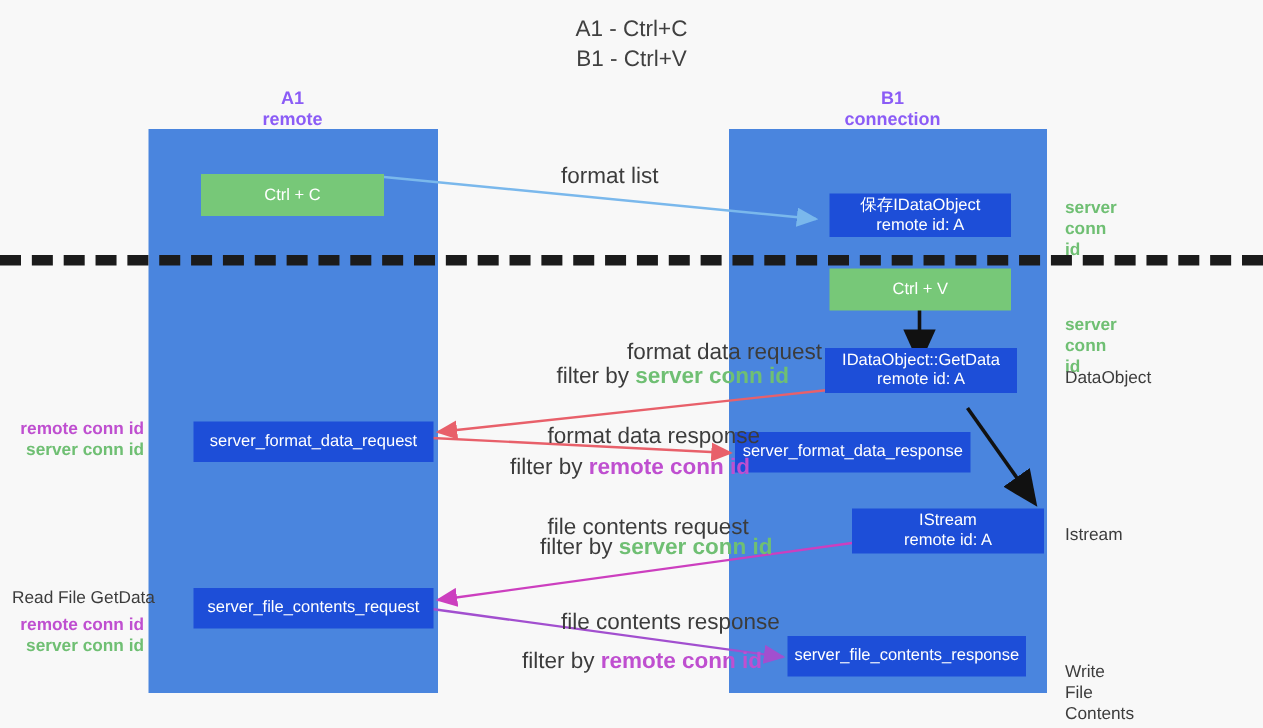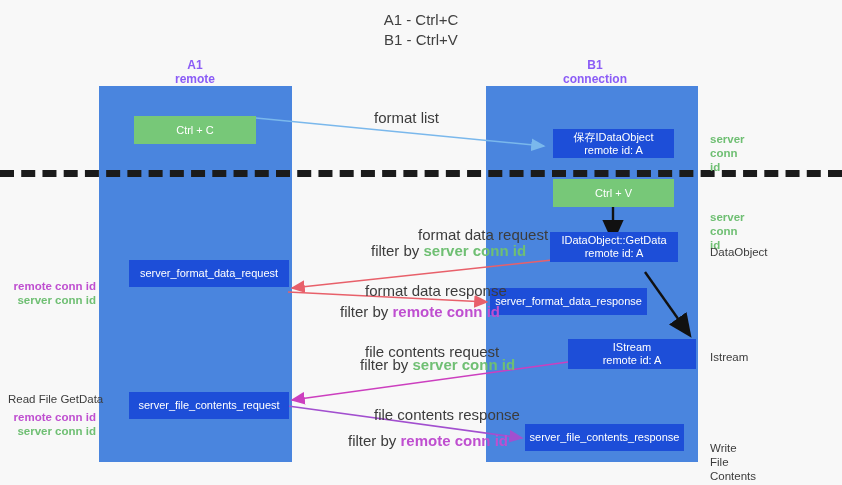--- a/index.html
+++ b/index.html
@@ -129,21 +129,21 @@
 
   <div class="abs box green" style="left:553px;top:179px;width:121px;height:28px;">
     <div>Ctrl + V</div>
   </div>
 
   <div class="abs box orange" style="left:550px;top:232px;width:128px;height:30px;">
     <div>IDataObject::GetData</div>
     <div class="l2">remote id: A</div>
   </div>
 
-  <div class="abs box orange" style="left:129px;top:260px;width:160px;height:27px;">
+  <div class="abs box orange" style="left:129px;top:281px;width:160px;height:27px;">
     <div>server_format_data_request</div>
   </div>
 
   <div class="abs box orange" style="left:490px;top:288px;width:157px;height:27px;">
     <div>server_format_data_response</div>
   </div>
 
   <div class="abs box orange" style="left:568px;top:339px;width:128px;height:30px;">
     <div>IStream</div>
     <div class="l2">remote id: A</div>

